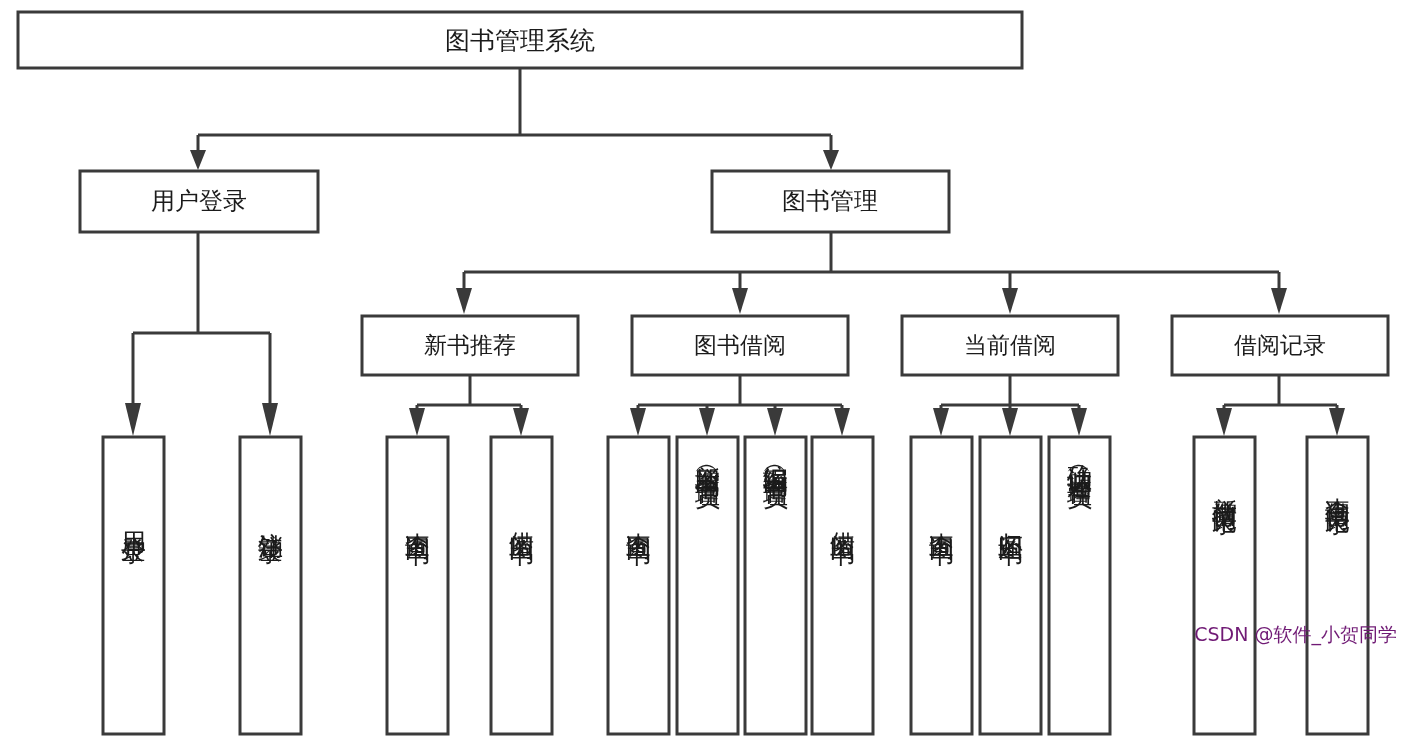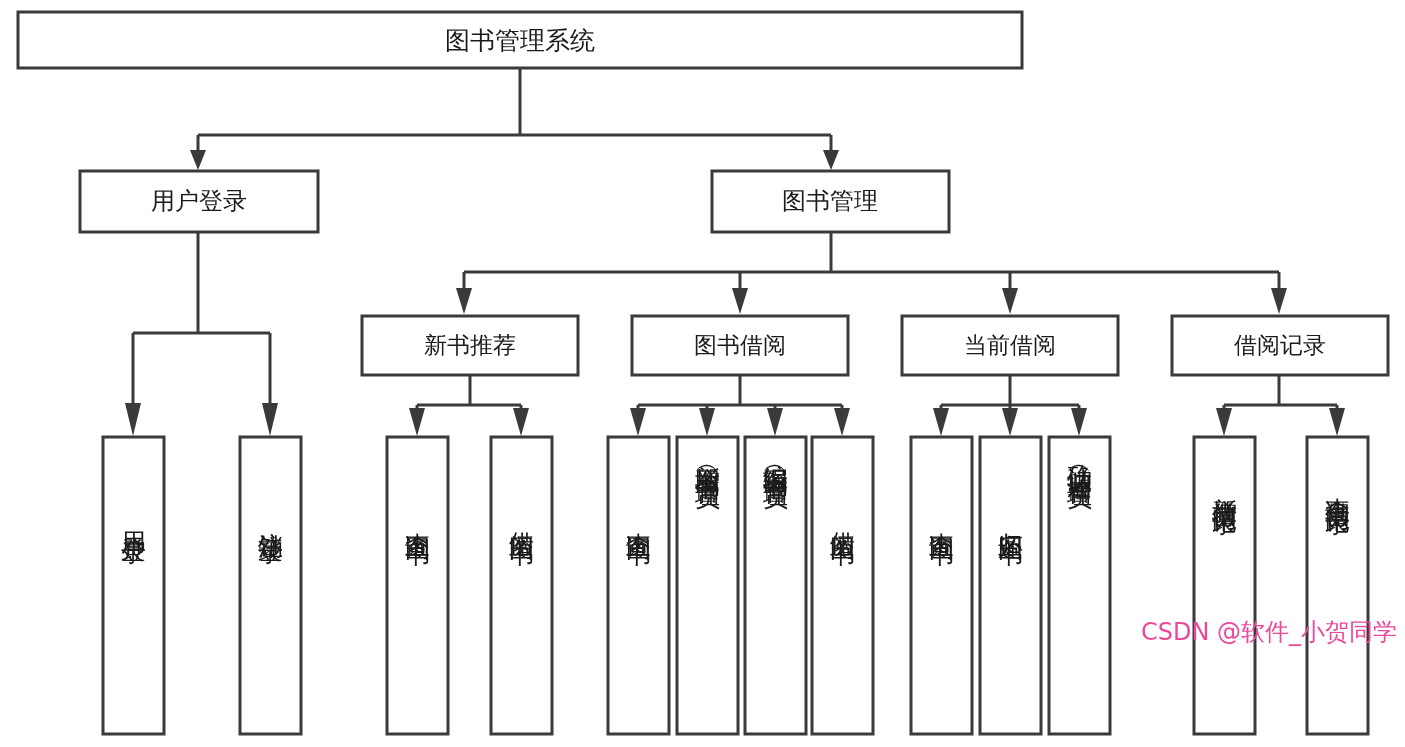--- a/index.html
+++ b/index.html
@@ -62,22 +62,22 @@
     color: #1b1b1b;
     line-height: 1;
     letter-spacing: 3px;
     white-space: nowrap;
   }
   .watermark {
     position: absolute;
     right: 8px;
     bottom: 4px;
     font-family: "DejaVu Sans", "Liberation Sans", sans-serif;
-    font-size: 24px;
-    color: #ec4899;
+    font-size: 19px;
+    color: #701a75;
     white-space: nowrap;
   }
 </style>
 </head>
 <body>
 
 <div id="diagram-root">
 
   <svg class="canvas" viewBox="0 0 1405 747">
     <defs></defs>

